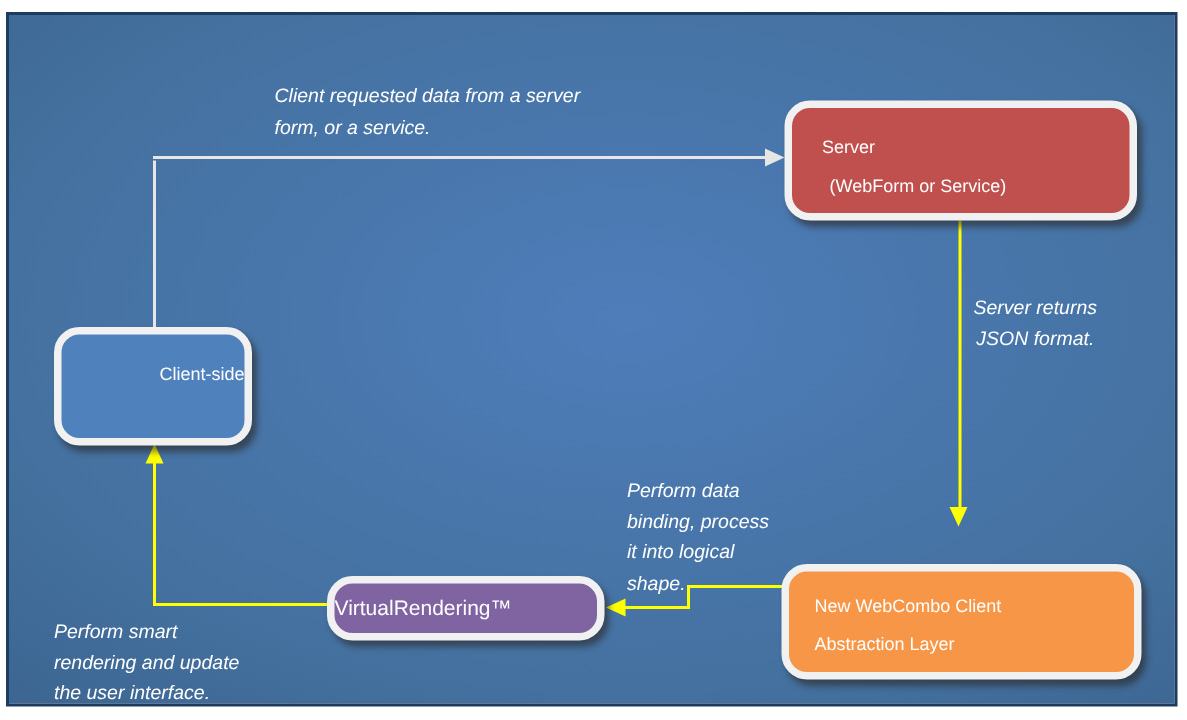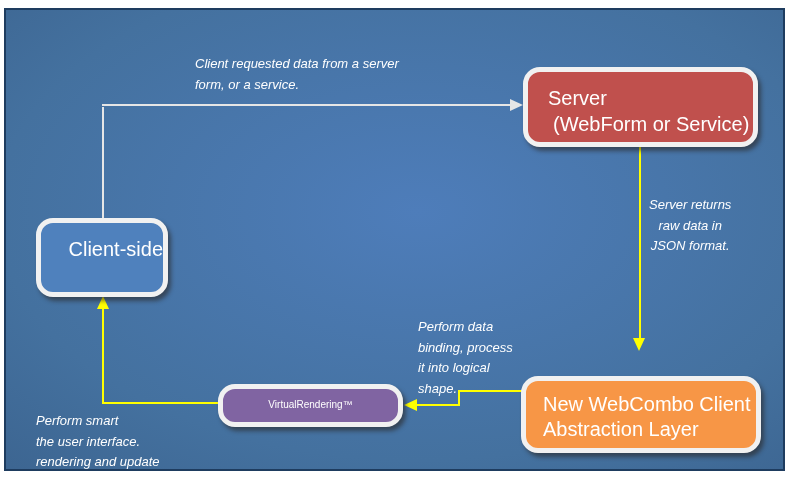--- a/index.html
+++ b/index.html
@@ -20,21 +20,21 @@
       radial-gradient(ellipse 120% 120% at 53% 44%, #4e7dba 0%, #44719f 45%, #2f5078 100%);
   }
   
   .node{
     position:absolute;
     box-sizing:border-box;
     border:5px solid #f1f1f1;
     border-radius:17px;
     box-shadow:3px 4px 4px rgba(40,32,28,0.55);
     color:#ffffff;
-    font-size:20px;
+    font-size:12px;
   }
   .node .nline{display:block;}
   .node-client{
     left:30px;top:208px;width:132px;height:79px;
     background:#4f81bd;
     padding:13px 0 0 17px;
     line-height:27px;
     text-align:right;
   }
   .node-server{
@@ -47,23 +47,23 @@
   .node-webcombo{
     left:515px;top:341px;width:240px;height:77px;
     background:#f79646;
     padding:11px 0 0 17px;
     line-height:25px;
     margin-top:25px;
   }
   .node-virtual{
     left:212px;top:374px;width:185px;height:43px;
     background:#8064a2;
-    text-align:center;
+    text-align:left;
     line-height:32px;
-    font-size:10px;
+    font-size:14px;
   }
   
   .line{position:absolute;}
   .white{background:#e6e6e6;}
   .yellow{background:#ffff00;}
   .l-req-v{left:96px;top:97px;width:2px;height:111px;}
   .l-req-h{left:96px;top:94px;width:409px;height:2px;}
   .l-json-v{left:633px;top:137px;width:2px;height:192px;}
   .l-bind-h1{left:452px;top:380px;width:65px;height:2px;}
   .l-bind-v{left:452px;top:380px;width:2px;height:16px;}
@@ -95,21 +95,21 @@
   
   .annot{
     position:absolute;
     color:#ffffff;
     font-style:italic;
     font-size:13px;
     line-height:20.5px;
     white-space:nowrap;
   }
   .annot span{display:block;}
-  .a-request{left:177px;top:44px;margin-left:12px;}
+  .a-request{left:177px;top:44px;}
   .a-json{left:643px;top:185px;text-align:center;}
   .a-binding{left:412px;top:307px;}
   .a-render{left:30px;top:401px;}
 </style>
 </head>
 <body>
 
 <div class="page">
   <div class="panel">
 
@@ -147,31 +147,30 @@
       <span class="nline">VirtualRendering™</span>
     </div>
 
     <div class="annot a-request">
       <span>Client requested data from a server</span>
       <span>form, or a service.</span>
     </div>
 
     <div class="annot a-json">
       <span>Server returns</span>
-      <span>raw data in</span>
       <span>JSON format.</span>
     </div>
 
     <div class="annot a-binding">
       <span>Perform data</span>
       <span>binding, process</span>
       <span>it into logical</span>
       <span>shape.</span>
     </div>
 
     <div class="annot a-render">
       <span>Perform smart</span>
+      <span>rendering and update</span>
       <span>the user interface.</span>
-      <span>rendering and update</span>
     </div>
 
   </div>
 </div>
 
 </body></html>

